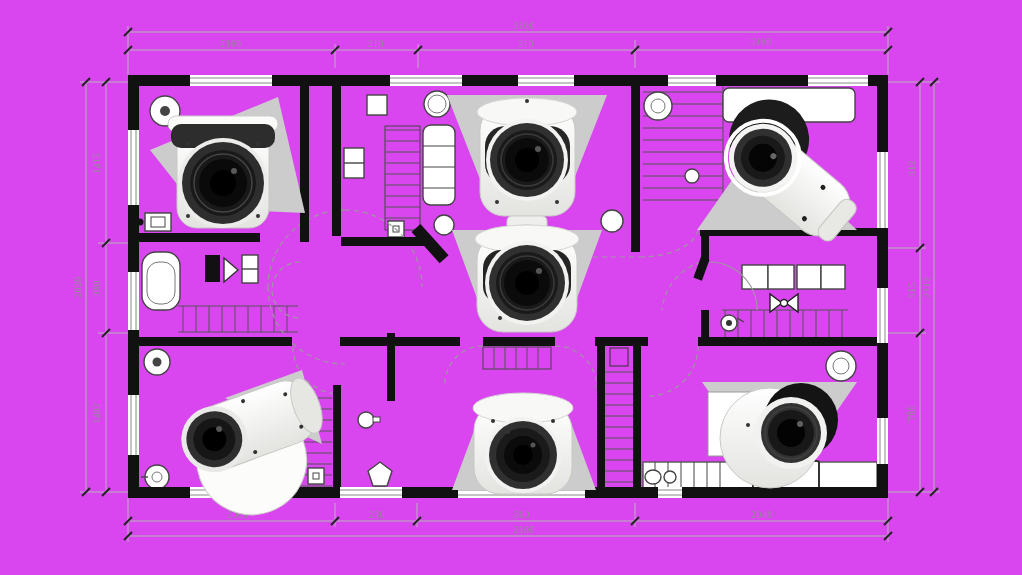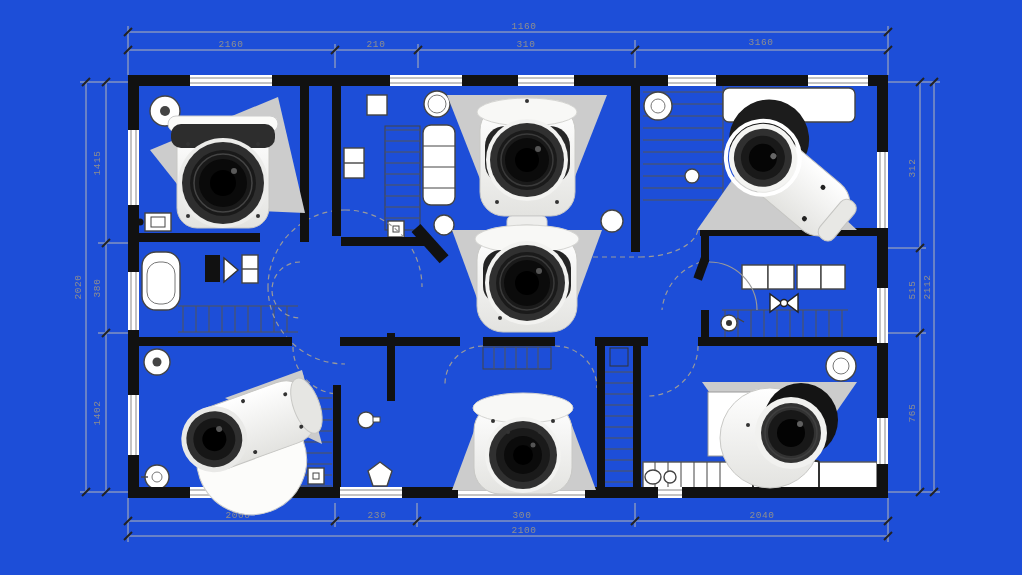--- a/index.html
+++ b/index.html
@@ -1,17 +1,17 @@
 <!DOCTYPE html>
 <html><head>
 <meta charset="utf-8">
 <style>
   html,body{margin:0;padding:0;background:#ffffff;}
-  #canvas{position:relative;width:1022px;height:575px;background:#1d4ed8;overflow:hidden;
-          font-family:Liberation Mono, monospace;}
+  #canvas{position:relative;width:1022px;height:575px;background:#d946ef;overflow:hidden;
+          font-family:Liberation Serif, serif;}
   svg{position:absolute;left:0;top:0;}
   text.dim{font-size:9.5px;fill:#8f8f8f;letter-spacing:.6px;}
 </style>
 </head>
 <body>
 
 <div id="canvas">
 <svg width="1022" height="575" viewBox="0 0 1022 575">
   <defs>
     <linearGradient id="bodyG" x1="0" y1="0" x2="0" y2="1">

